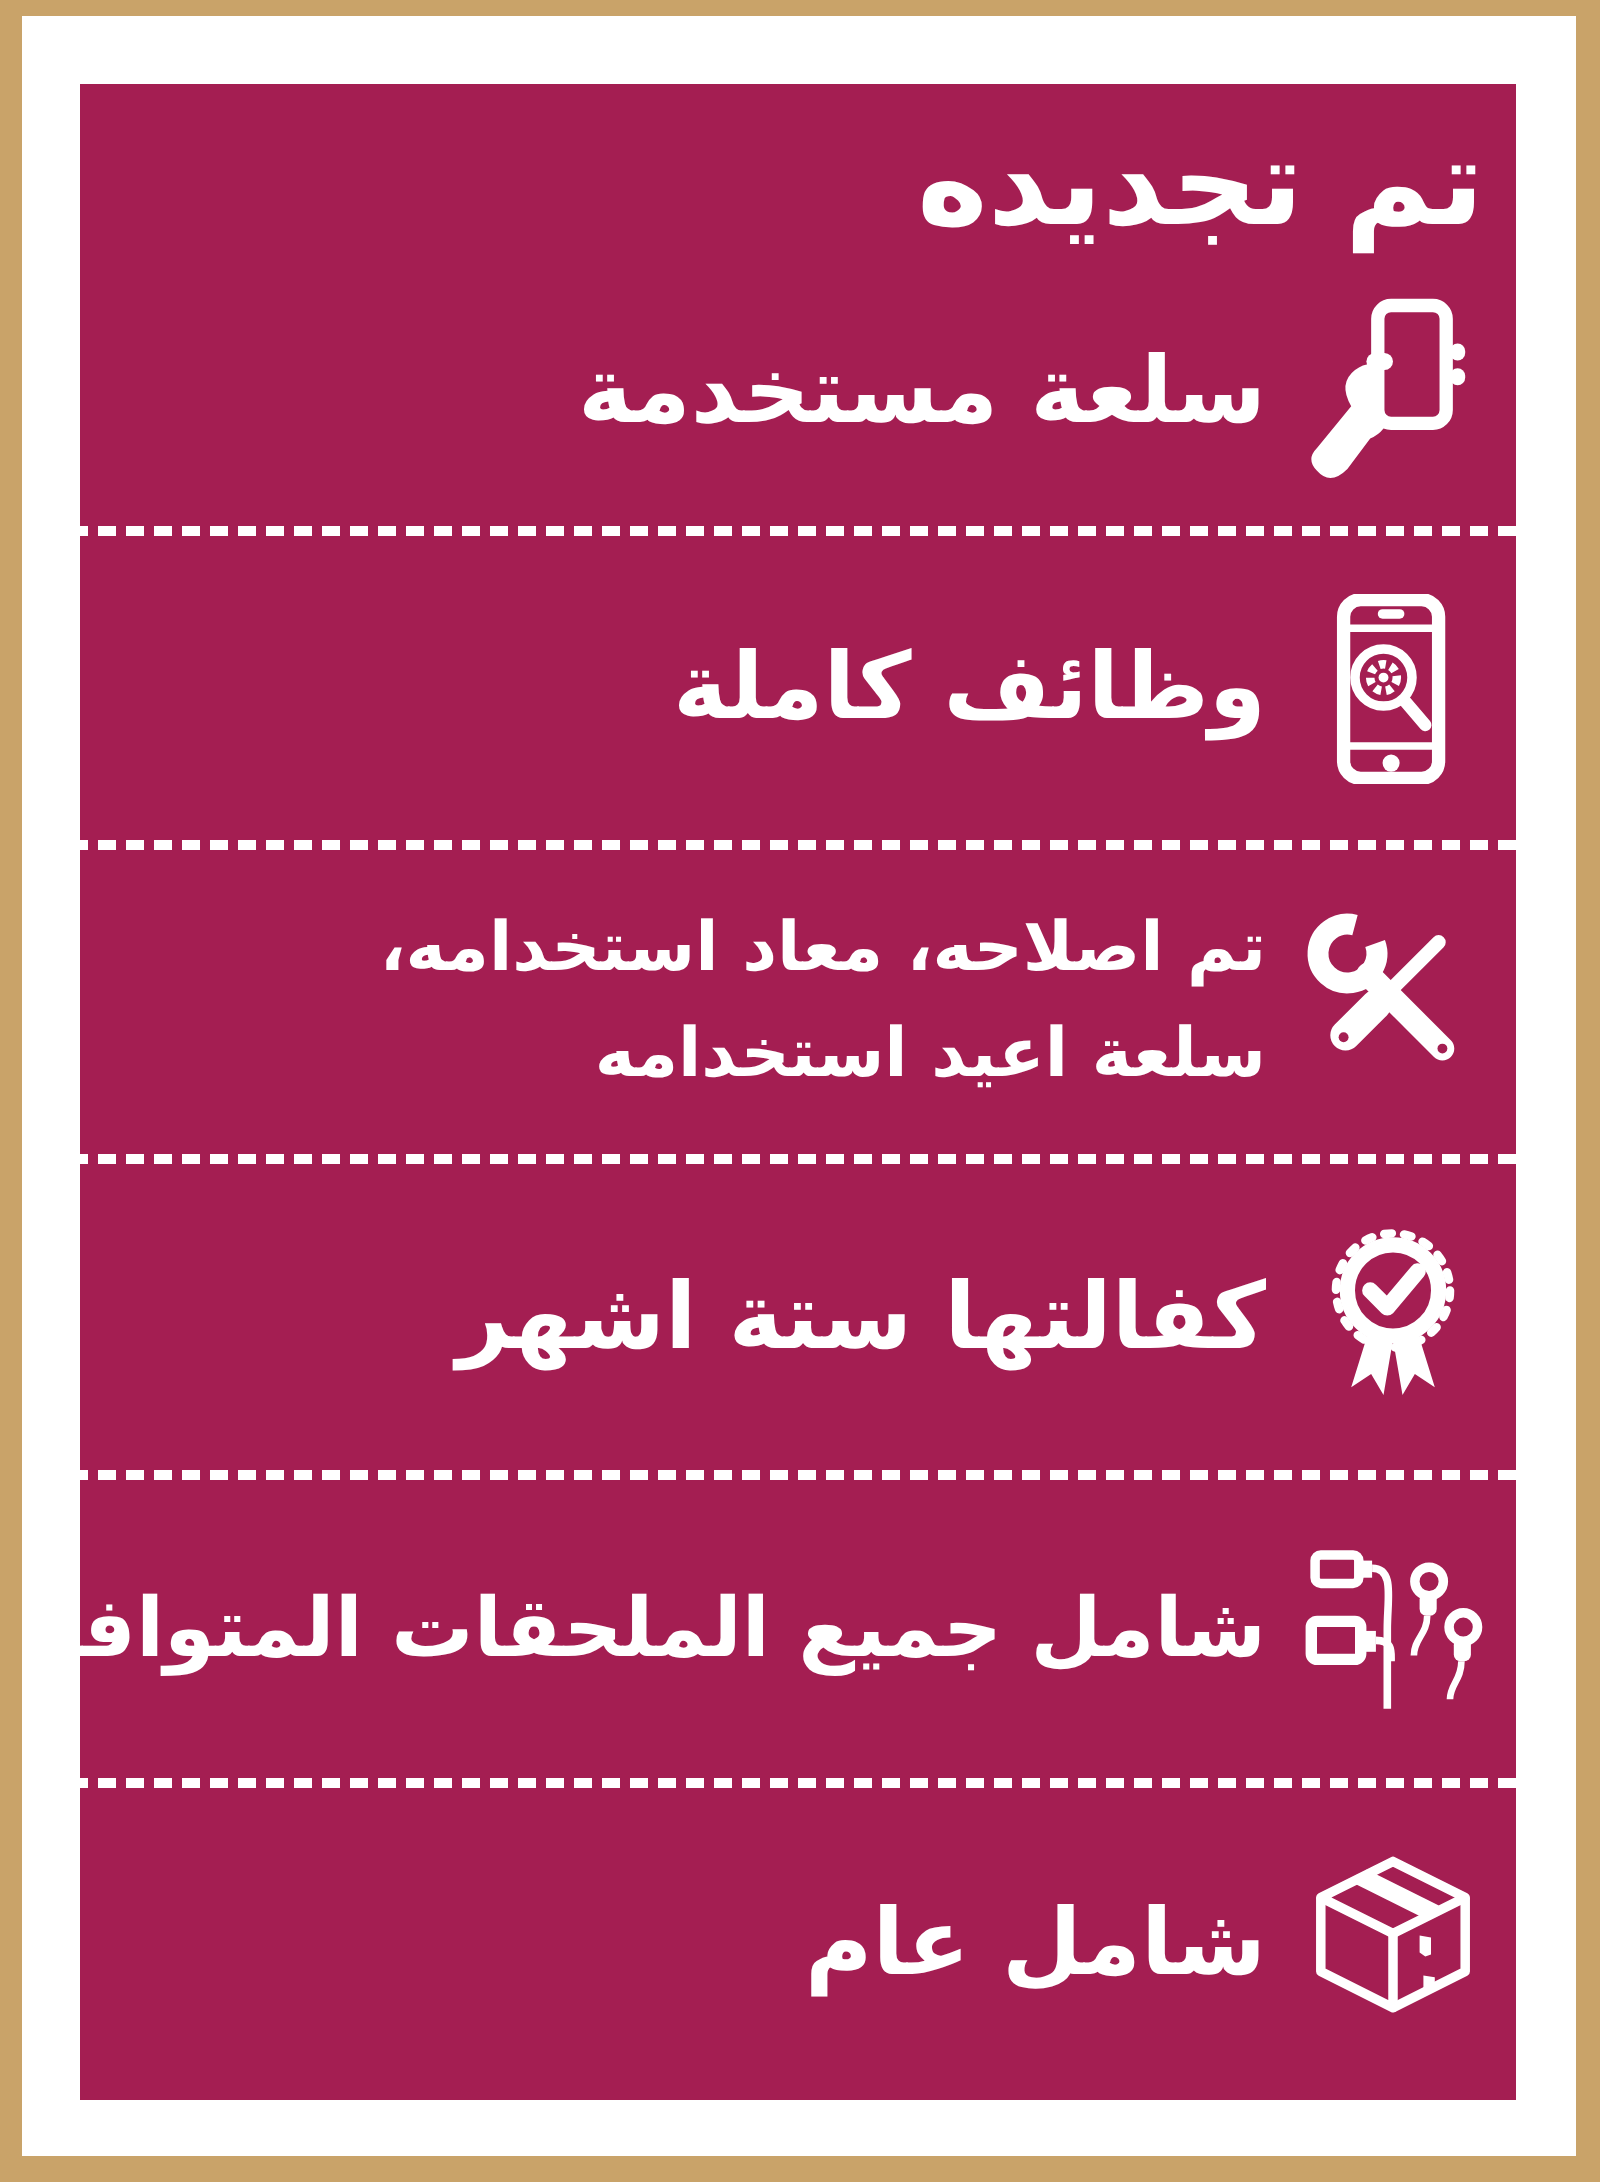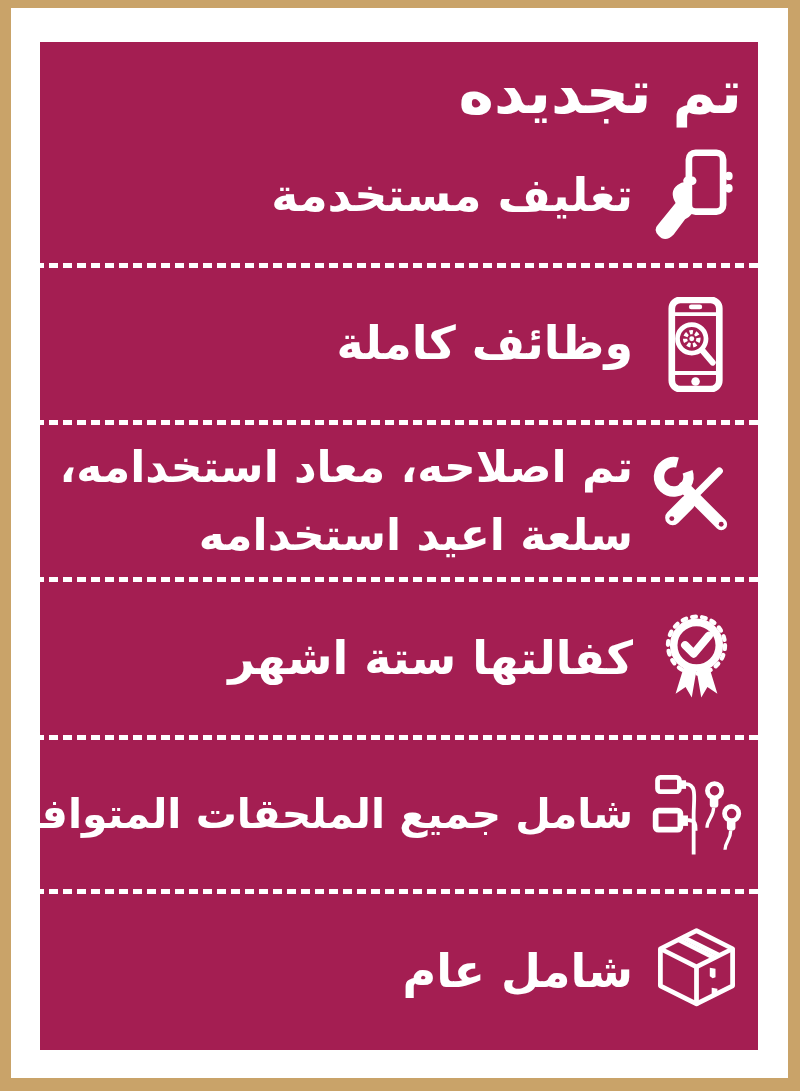--- a/index.html
+++ b/index.html
@@ -47,21 +47,21 @@
   .row-3{height:152px;}
   .row-4{height:153px;}
   .row-5{height:149px;}
   .row-6{height:156px;}
   .icon{width:95px;height:95px;flex:none;color:var(--ink);}
   .icon svg{width:100%;height:100%;display:block;}
   .feature-label{
     font-size:46px;font-weight:bold;color:var(--ink);
     white-space:nowrap;line-height:1.25;
   }
-  .row-3 .feature-label{font-size:44px;line-height:1.55;margin-left:20px;}
+  .row-3 .feature-label{font-size:34px;line-height:1.55;margin-left:20px;}
   .row-5 .feature-label{font-size:41px;}
 </style>
 </head>
 <body>
 
 <div class="white-mat"></div>
 
 <div class="panel" dir="rtl">
 
   <div class="title-row">
@@ -69,21 +69,21 @@
     <div class="feature">
       <span class="icon">
         <svg viewBox="0 0 100 100" aria-hidden="true">
           <path d="M10 80 L28 58 Q21 46 30 39 Q39 32 47 40 L47 44 L41 48 L47 54 L47 63 Q47 71 38 75 L26 91 Q17 100 10 92 Q4 86 10 80 Z" fill="currentColor"></path>
           <rect x="42" y="5" width="36" height="62" rx="7" fill="var(--panel)" stroke="currentColor" stroke-width="7"></rect>
           <rect x="80" y="25" width="8" height="9" rx="4" fill="currentColor"></rect>
           <rect x="80" y="38" width="8" height="9" rx="4" fill="currentColor"></rect>
           <rect x="36" y="30" width="14" height="9" rx="4.5" fill="currentColor"></rect>
         </svg>
       </span>
-      <span class="feature-label">تغليف مستخدمة</span>
+      <span class="feature-label">سلعة مستخدمة</span>
     </div>
   </div>
 
   <div class="divider"></div>
 
   <div class="feature-row row-2">
     <div class="feature">
       <span class="icon">
         <svg viewBox="0 0 100 100" aria-hidden="true">
           <rect x="24" y="3" width="50" height="94" rx="9" fill="none" stroke="currentColor" stroke-width="7"></rect>

